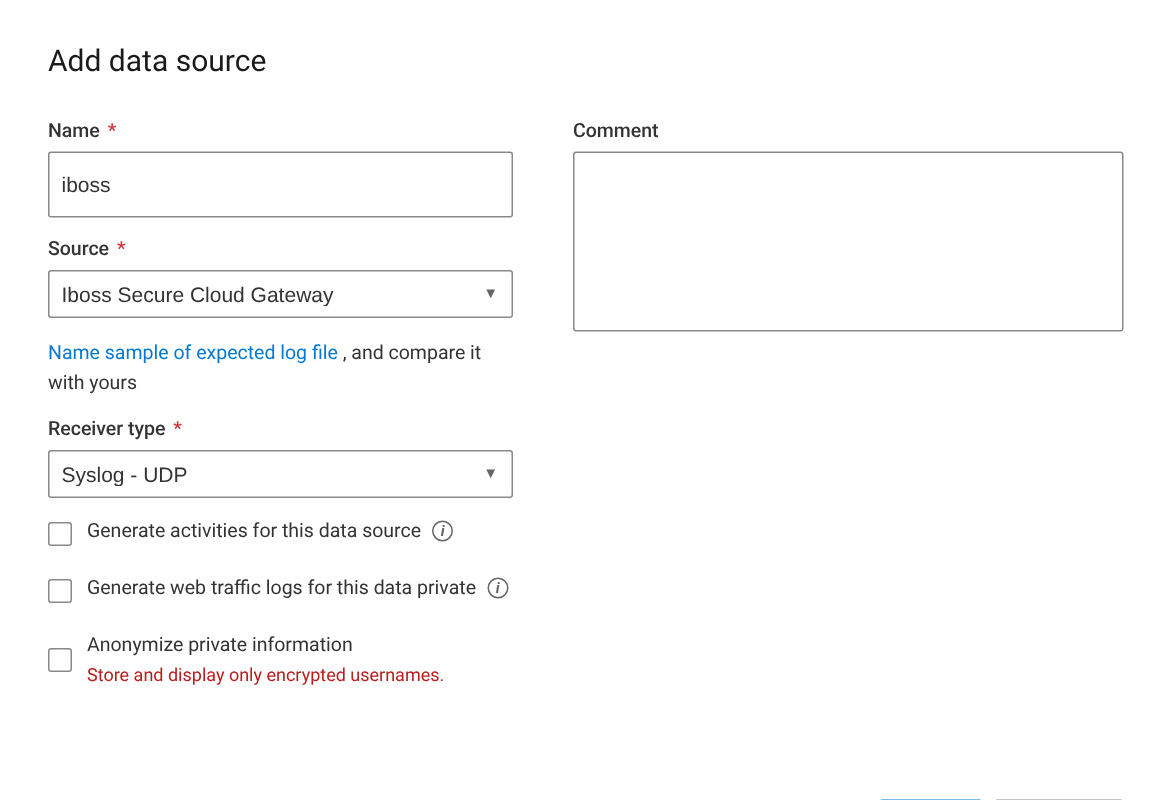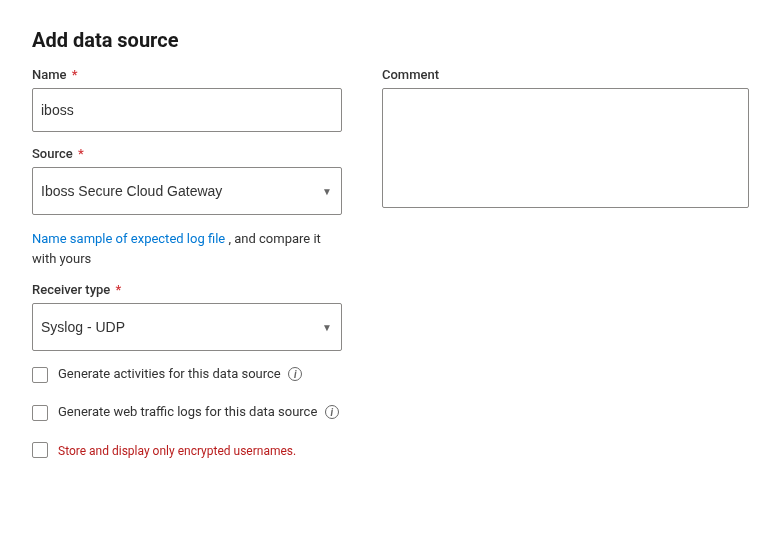--- a/index.html
+++ b/index.html
@@ -18,23 +18,23 @@
     .dialog {
       width: 781px;
       min-height: 533px;
       background: #ffffff;
       padding: 28px 32px 24px 32px;
       position: relative;
     }
 
     .dialog-title {
       font-size: 20px;
-      font-weight: 700;
+      font-weight: 400;
       color: #1a1a1a;
-      margin-bottom: 15px;
+      margin-bottom: 28px;
     }
 
     .content-layout {
       display: flex;
       gap: 40px;
     }
 
     .left-panel {
       flex: 0 0 310px;
     }
@@ -67,21 +67,21 @@
       background: #ffffff;
     }
 
     .select-wrapper {
       position: relative;
       width: 100%;
     }
 
     .select-input {
       width: 100%;
-      height: 48px;
+      height: 32px;
       border: 1px solid #8a8886;
       border-radius: 2px;
       padding: 0 32px 0 8px;
       font-size: 14px;
       color: #333333;
       background: #ffffff;
       appearance: none;
       -webkit-appearance: none;
       cursor: pointer;
       outline: none;
@@ -265,28 +265,29 @@
           <input type="checkbox" class="checkbox-input" style="">
           <div>
             <span class="checkbox-label">Generate activities for this data source</span>
             <span class="info-icon">i</span>
           </div>
         </div>
 
         <div class="checkbox-group">
           <input type="checkbox" class="checkbox-input" style="">
           <div>
-            <span class="checkbox-label">Generate web traffic logs for this data source</span>
+            <span class="checkbox-label">Generate web traffic logs for this data private</span>
             <span class="info-icon">i</span>
           </div>
         </div>
 
         <div class="checkbox-group">
           <input type="checkbox" class="checkbox-input" style="">
           <div>
+            <div class="checkbox-label">Anonymize private information</div>
             <div class="checkbox-sublabel">Store and display only encrypted usernames.</div>
           </div>
         </div>
 
       </div>
     </div>
 
     <div class="right-panel">
       <div class="field-group">
         <div class="field-label">Comment</div>

